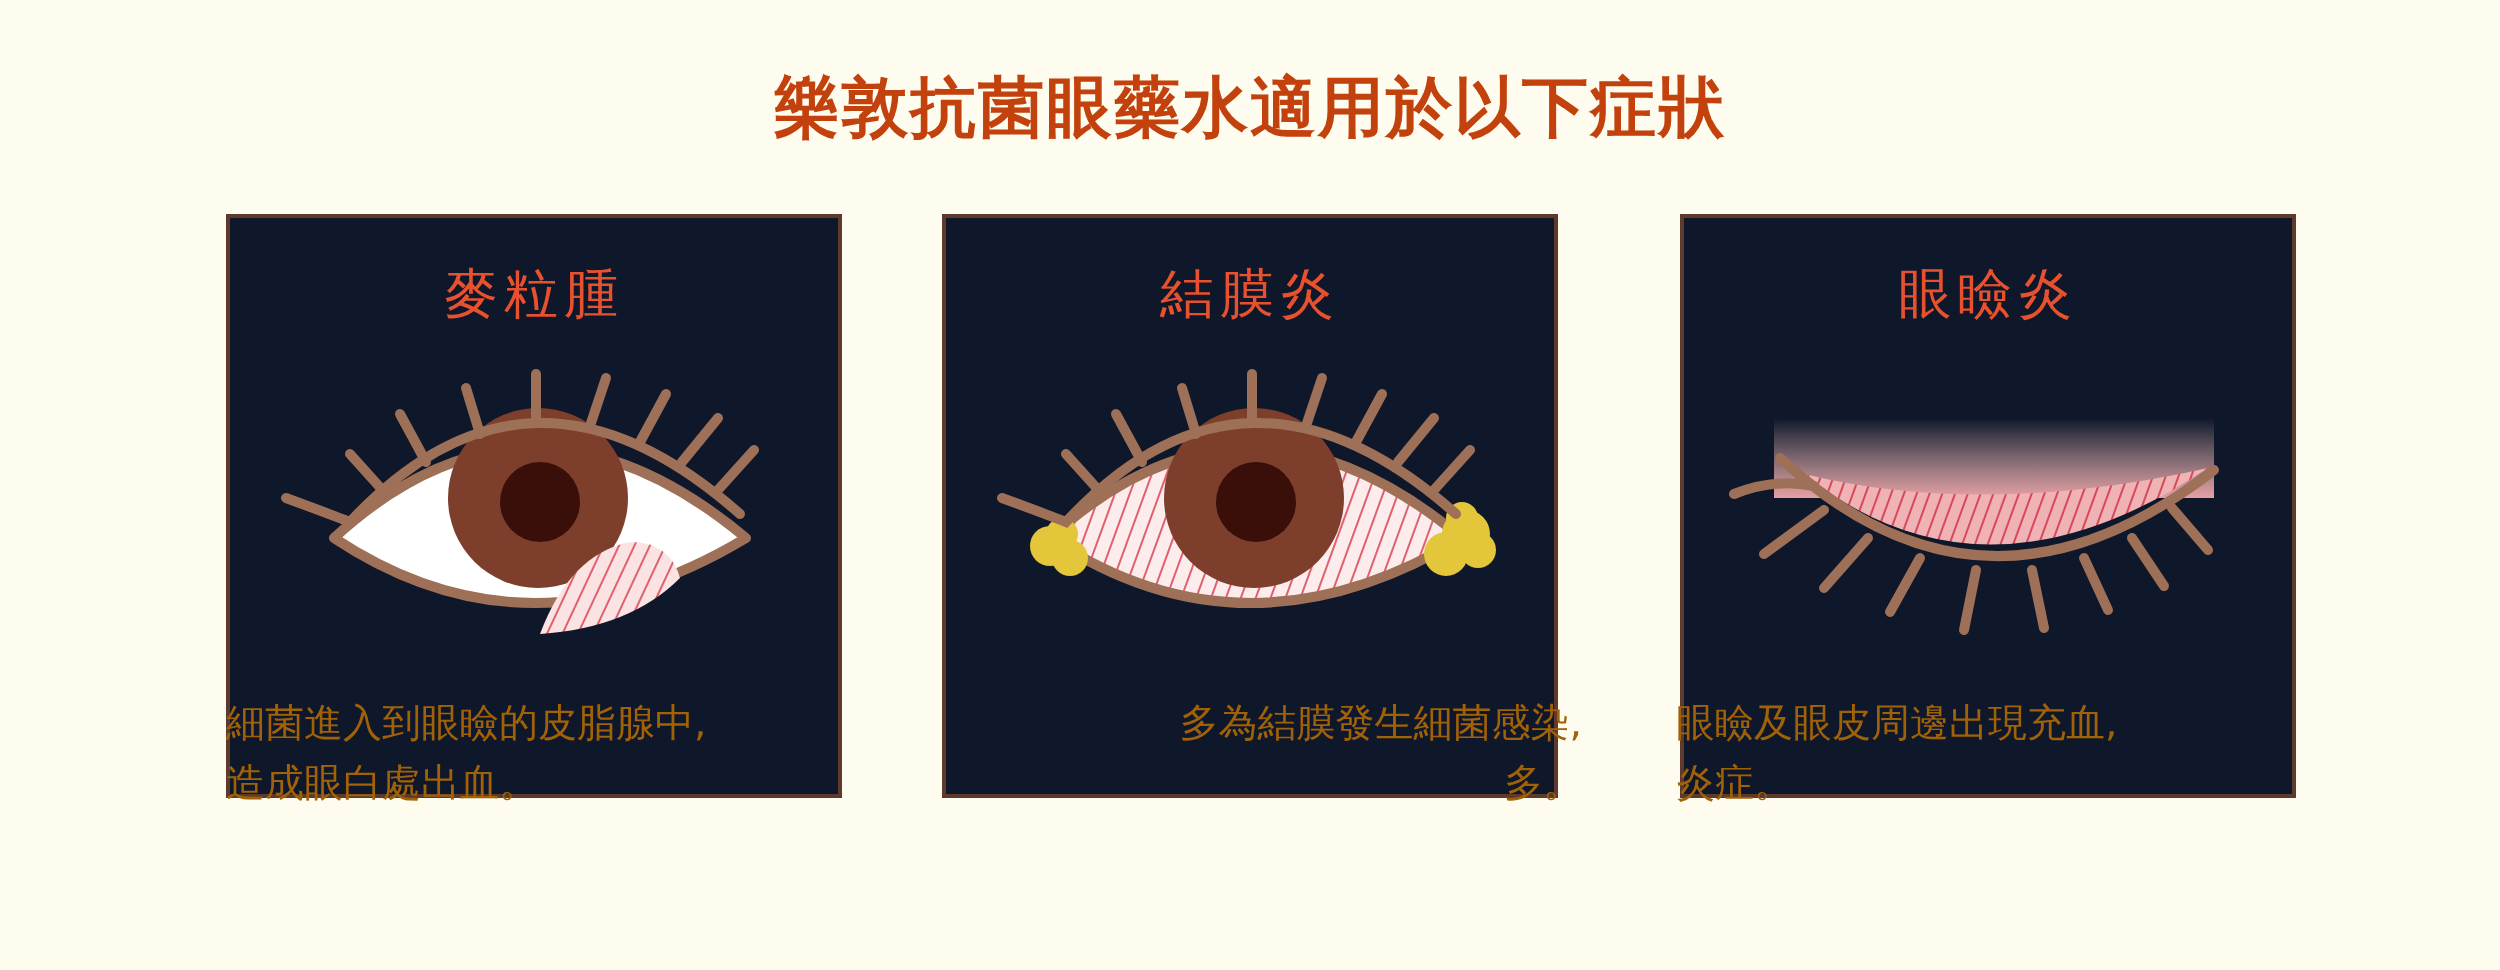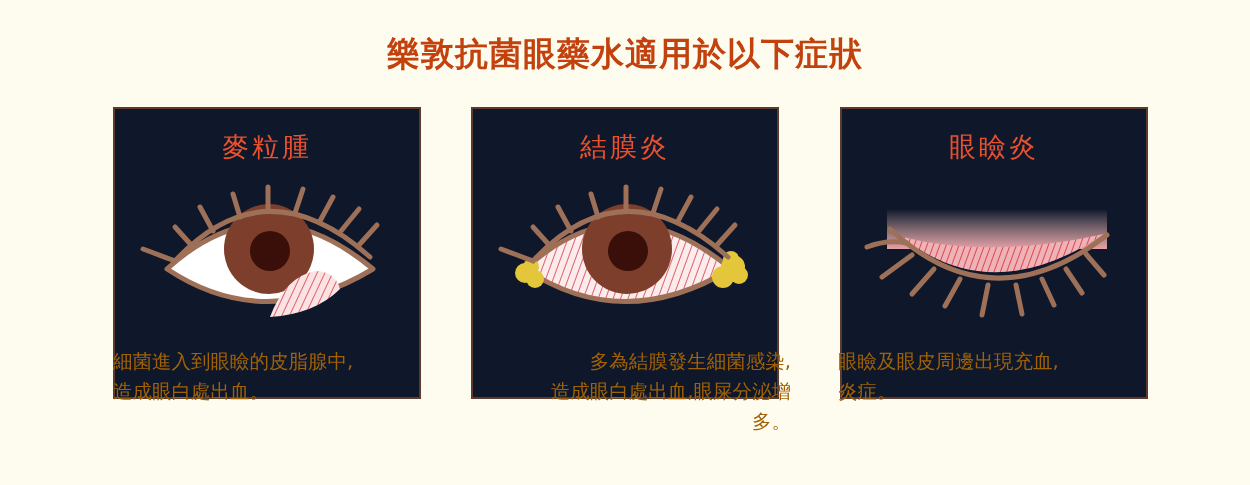--- a/index.html
+++ b/index.html
@@ -99,21 +99,20 @@
       <line x1="188" y1="80" x2="180" y2="104"></line>
       <line x1="218" y1="88" x2="205" y2="112"></line>
       <line x1="244" y1="100" x2="226" y2="122"></line>
       <line x1="262" y1="116" x2="244" y2="136"></line>
     </g>
   </svg>
   <div class="card-title">結膜炎</div>
 </div>
 <div class="desc" style="left:471px;text-align:right;">
   <div>多為結膜發生細菌感染,</div>
-  <div>造成眼白處出血,眼屎分泌增</div>
   <div>多。</div>
 </div>
 
 <div class="card" style="left:826px;margin-left:14px;">
   <svg width="308" height="228" viewBox="0 0 308 228">
     <defs>
       <linearGradient id="flush" x1="0" y1="0" x2="0" y2="1">
         <stop offset="0" stop-color="#f2c9c3" stop-opacity="0"></stop>
         <stop offset="1" stop-color="#e5a0a4" stop-opacity="1"></stop>
       </linearGradient>

